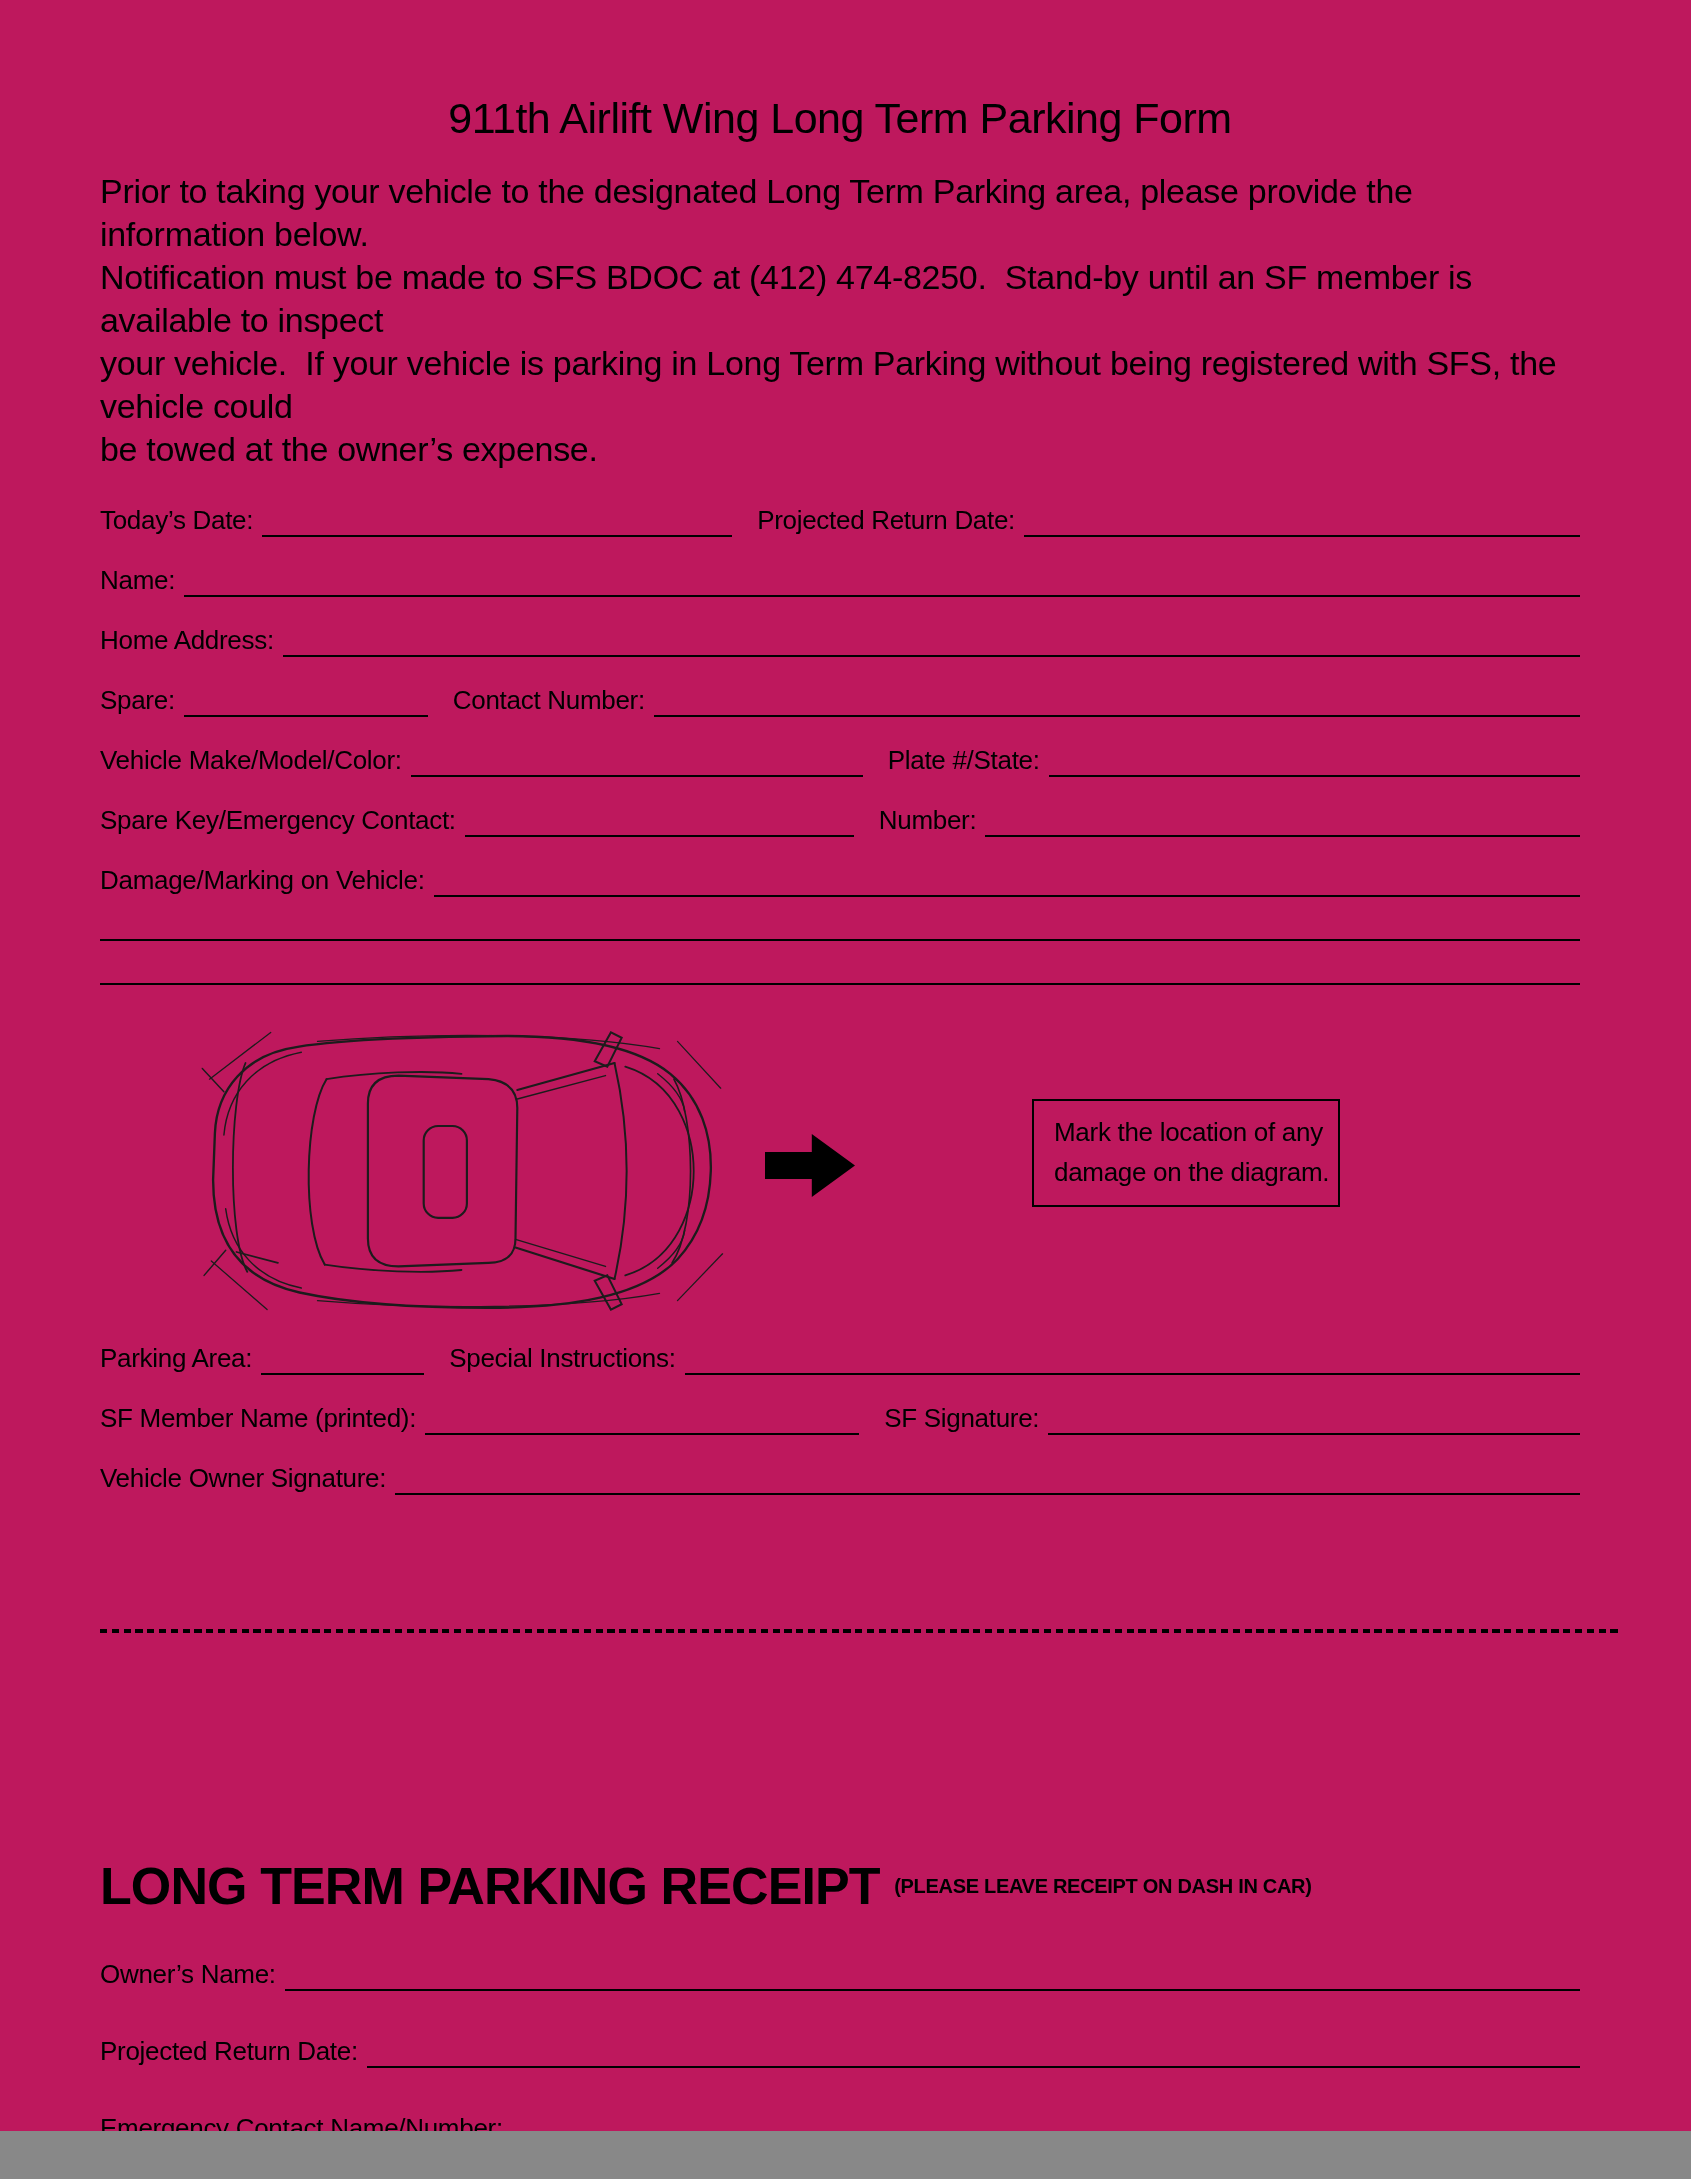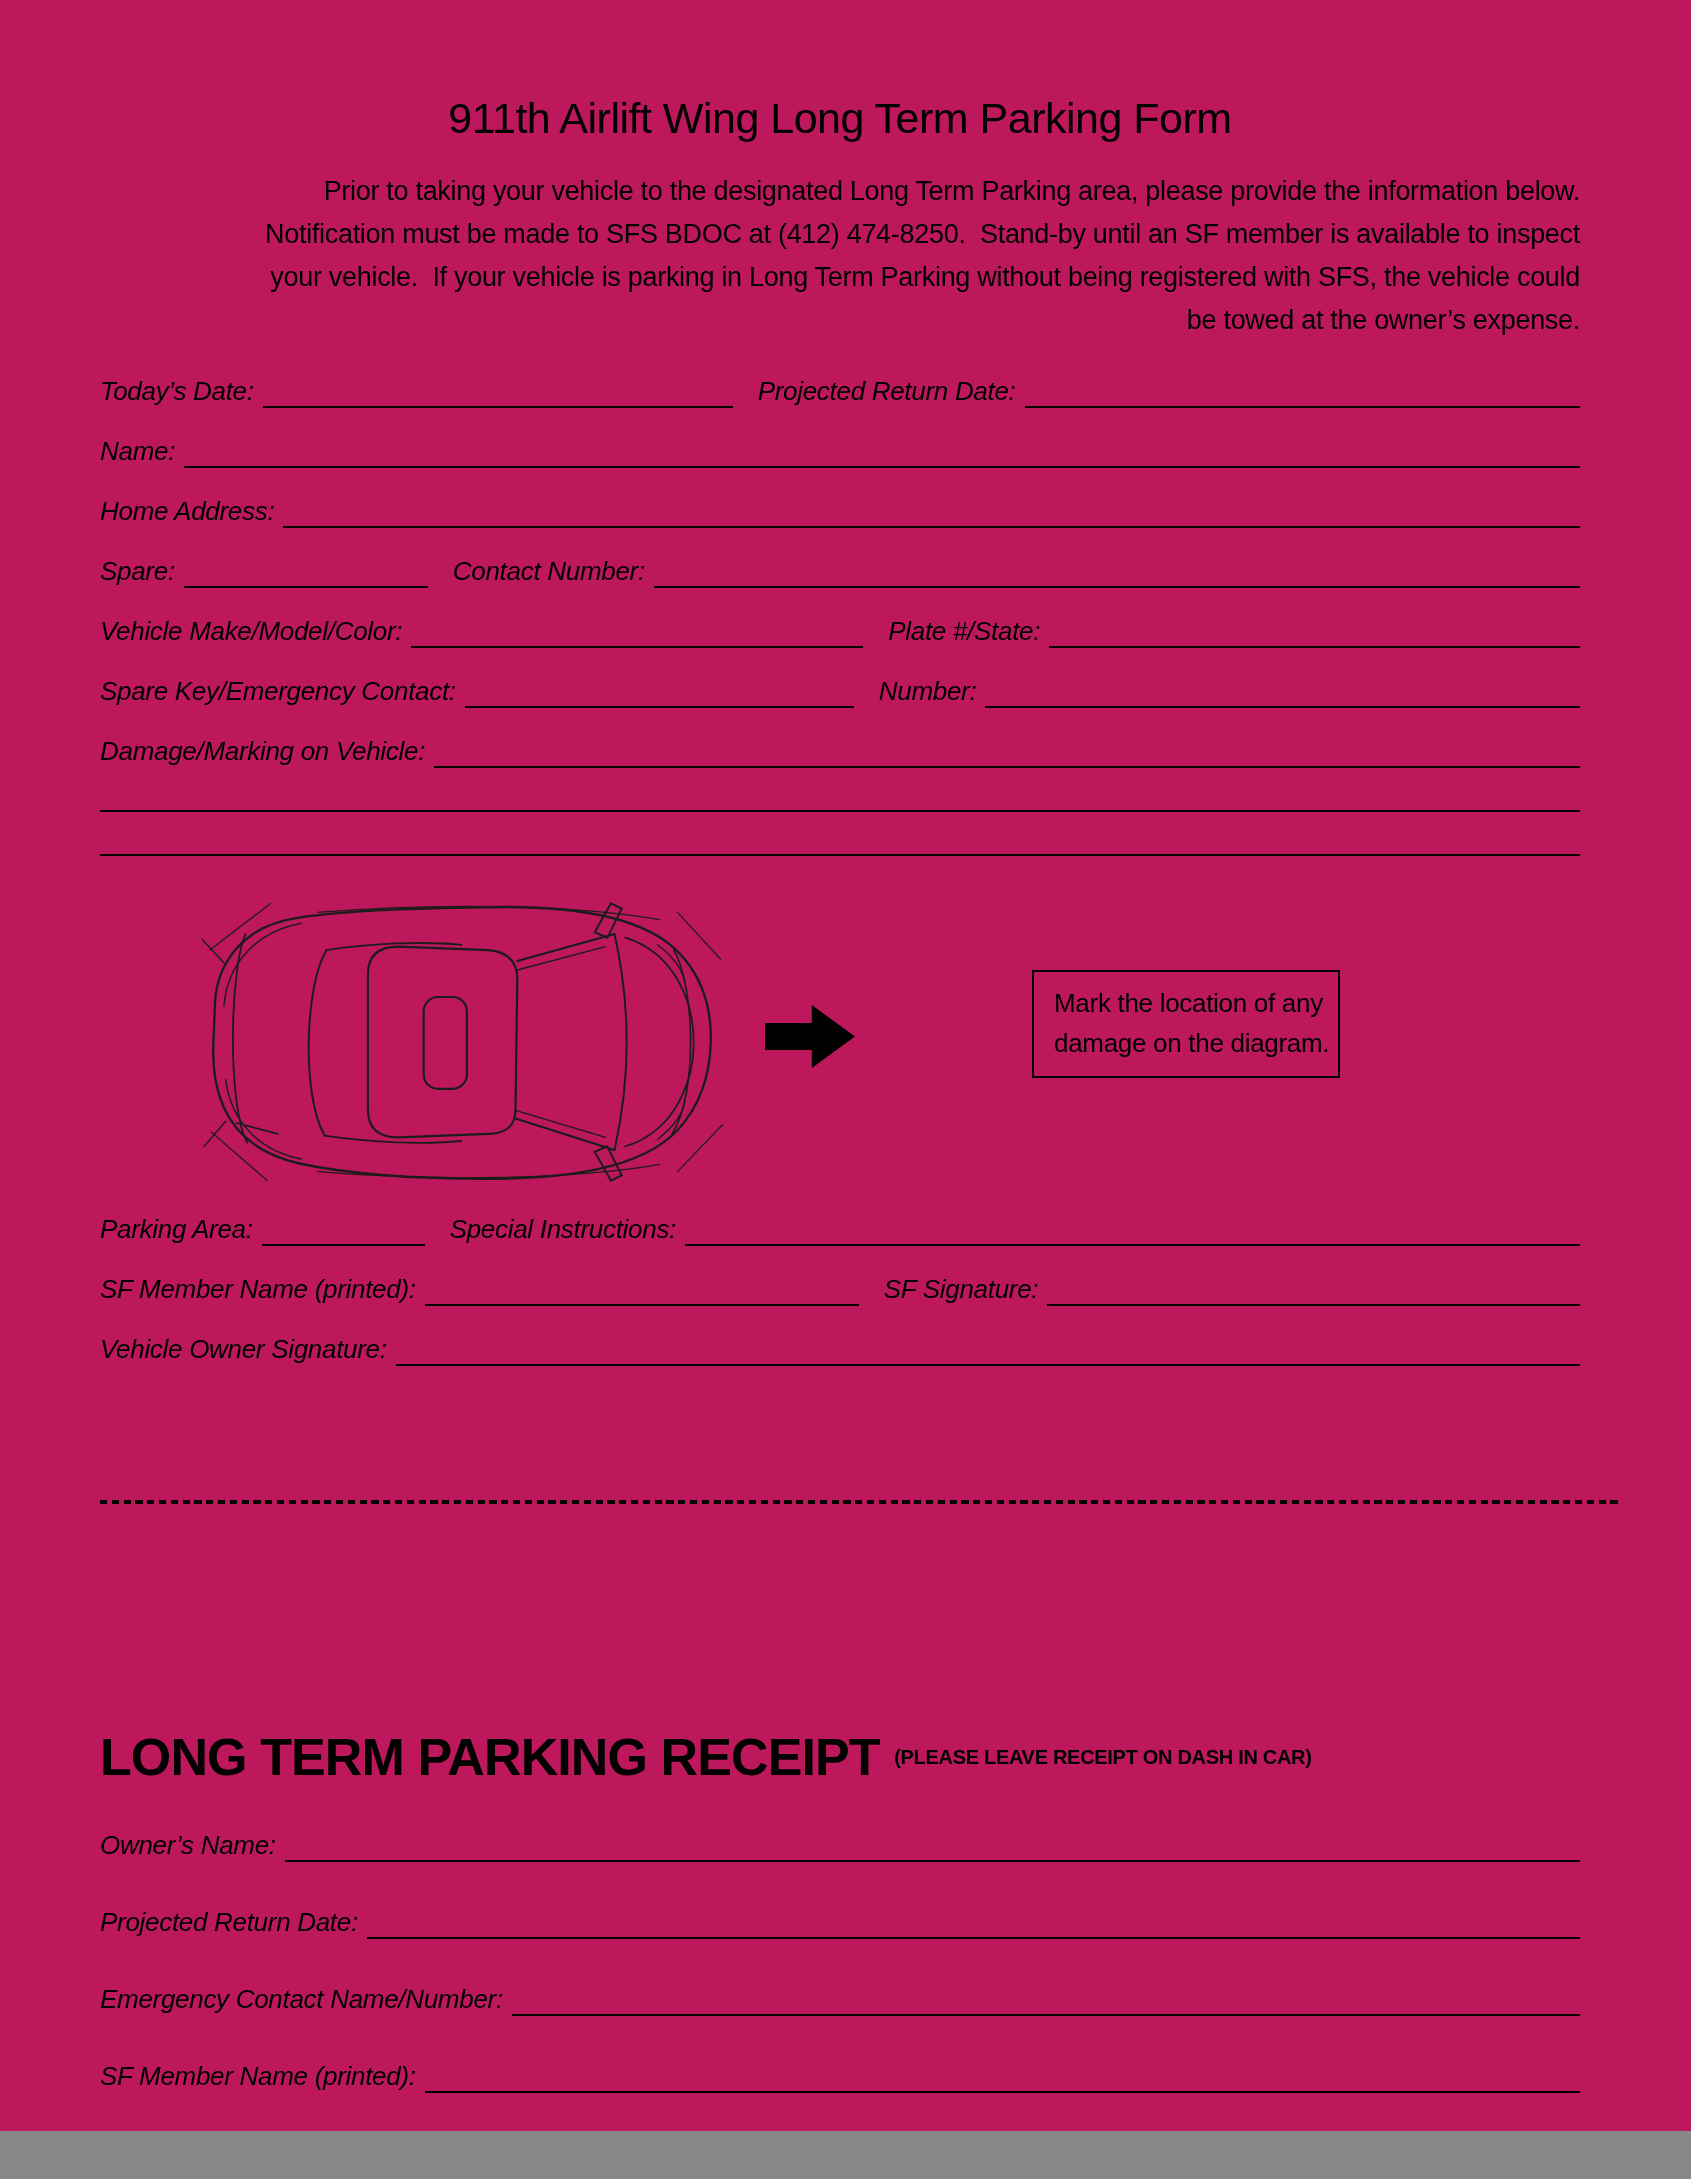--- a/index.html
+++ b/index.html
@@ -18,31 +18,29 @@
   h1.doc-title {
     font-size: 43px;
     font-weight: 400;
     text-align: center;
     line-height: 1.15;
     margin-bottom: 27px;
     letter-spacing: -0.5px;
   }
   .intro { margin-bottom: 33px; }
   .intro-line {
-    font-size: 27px;
+    font-size: 34px;
     line-height: 43px;
     white-space: pre-wrap;
     letter-spacing: -0.3px;
-    text-align: right;
   }
   .row {
     display: flex;
     align-items: flex-end;
     margin-bottom: 27px;
-    font-style: italic;
   }
   .row .label {
     font-size: 26px;
     line-height: 33px;
     white-space: nowrap;
     letter-spacing: -0.3px;
   }
   .row .label.ml { margin-left: 25px; }
   .line {
     height: 33px;

